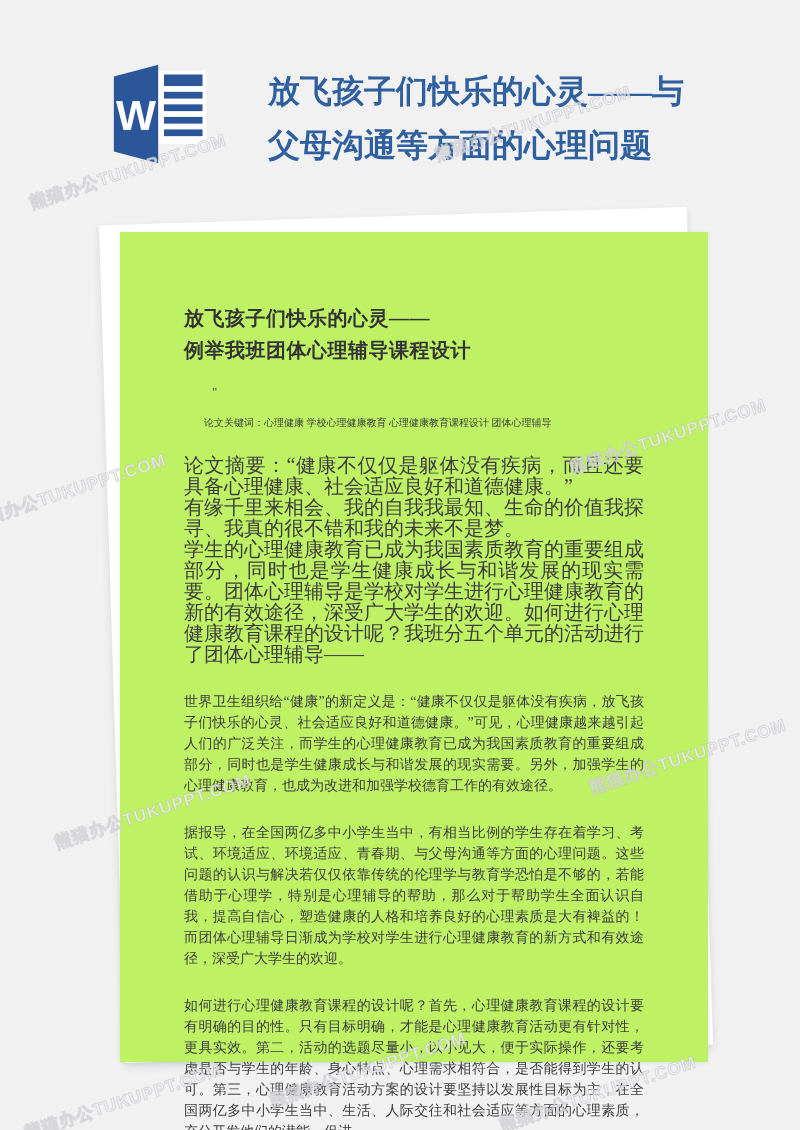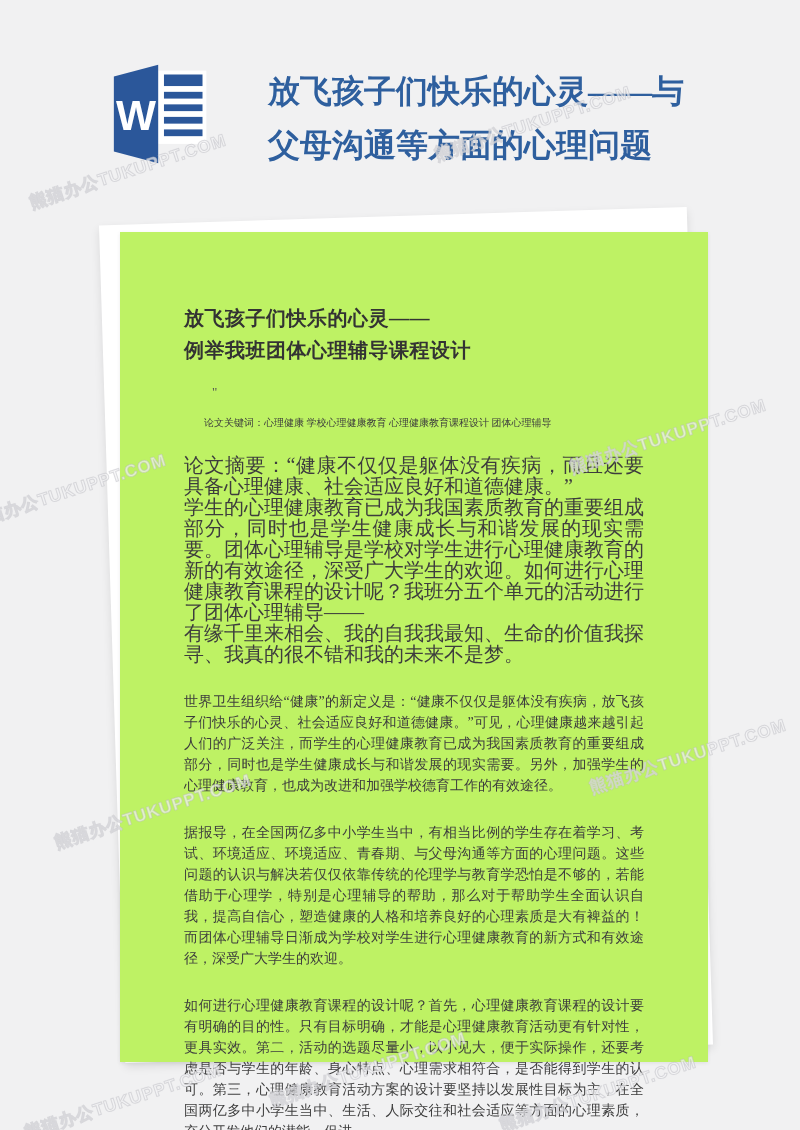--- a/index.html
+++ b/index.html
@@ -93,22 +93,22 @@
       <div>放飞孩子们快乐的心灵——</div>
       <div>例举我班团体心理辅导课程设计</div>
     </div>
 
     <div class="doc-quote">"</div>
 
     <div class="doc-keywords">论文关键词：心理健康 学校心理健康教育 心理健康教育课程设计 团体心理辅导</div>
 
     <div class="doc-block">
       <p>论文摘要：“健康不仅仅是躯体没有疾病，而且还要具备心理健康、社会适应良好和道德健康。”</p>
+      <p>有缘千里来相会、我的自我我最知、生命的价值我探寻、我真的很不错和我的未来不是梦。</p>
       <p>学生的心理健康教育已成为我国素质教育的重要组成部分，同时也是学生健康成长与和谐发展的现实需要。团体心理辅导是学校对学生进行心理健康教育的新的有效途径，深受广大学生的欢迎。如何进行心理健康教育课程的设计呢？我班分五个单元的活动进行了团体心理辅导——</p>
-      <p>有缘千里来相会、我的自我我最知、生命的价值我探寻、我真的很不错和我的未来不是梦。</p>
     </div>
 
     <div class="doc-par">世界卫生组织给“健康”的新定义是：“健康不仅仅是躯体没有疾病，放飞孩子们快乐的心灵、社会适应良好和道德健康。”可见，心理健康越来越引起人们的广泛关注，而学生的心理健康教育已成为我国素质教育的重要组成部分，同时也是学生健康成长与和谐发展的现实需要。另外，加强学生的心理健康教育，也成为改进和加强学校德育工作的有效途径。</div>
     <div class="doc-par">据报导，在全国两亿多中小学生当中，有相当比例的学生存在着学习、考试、环境适应、环境适应、青春期、与父母沟通等方面的心理问题。这些问题的认识与解决若仅仅依靠传统的伦理学与教育学恐怕是不够的，若能借助于心理学，特别是心理辅导的帮助，那么对于帮助学生全面认识自我，提高自信心，塑造健康的人格和培养良好的心理素质是大有裨益的！而团体心理辅导日渐成为学校对学生进行心理健康教育的新方式和有效途径，深受广大学生的欢迎。</div>
     <div class="doc-par">如何进行心理健康教育课程的设计呢？首先，心理健康教育课程的设计要有明确的目的性。只有目标明确，才能是心理健康教育活动更有针对性，更具实效。第二，活动的选题尽量小，以小见大，便于实际操作，还要考虑是否与学生的年龄、身心特点、心理需求相符合，是否能得到学生的认可。第三，心理健康教育活动方案的设计要坚持以发展性目标为主，在全国两亿多中小学生当中、生活、人际交往和社会适应等方面的心理素质，充分开发他们的潜能，促进</div>
   </div>
 
   <span class="wm wm1">熊猫办公TUKUPPT.COM</span>
   <span class="wm wm2">熊猫办公TUKUPPT.COM</span>
   <span class="wm wm3">熊猫办公TUKUPPT.COM</span>

